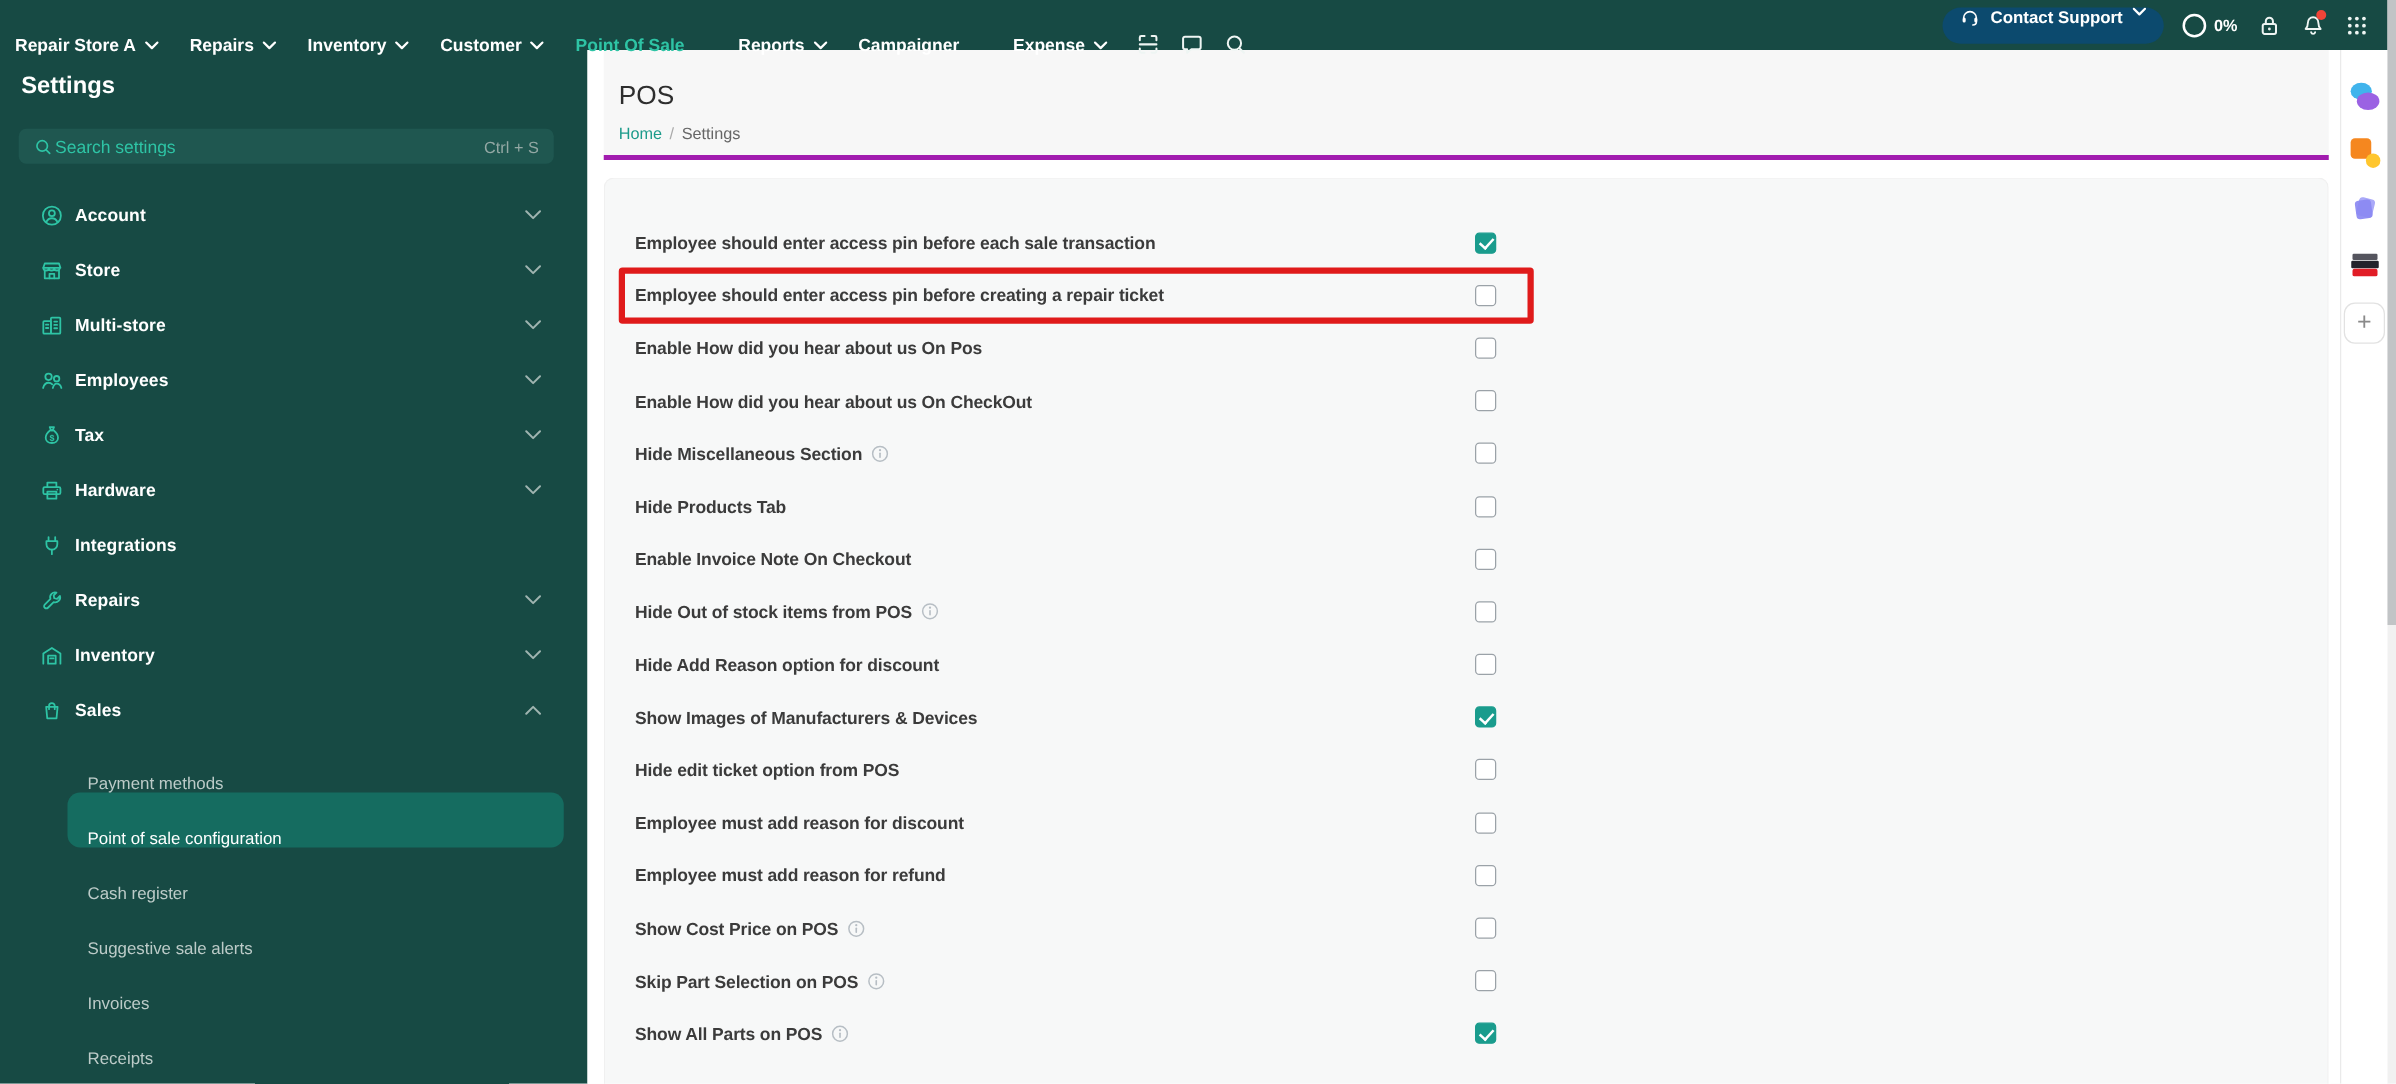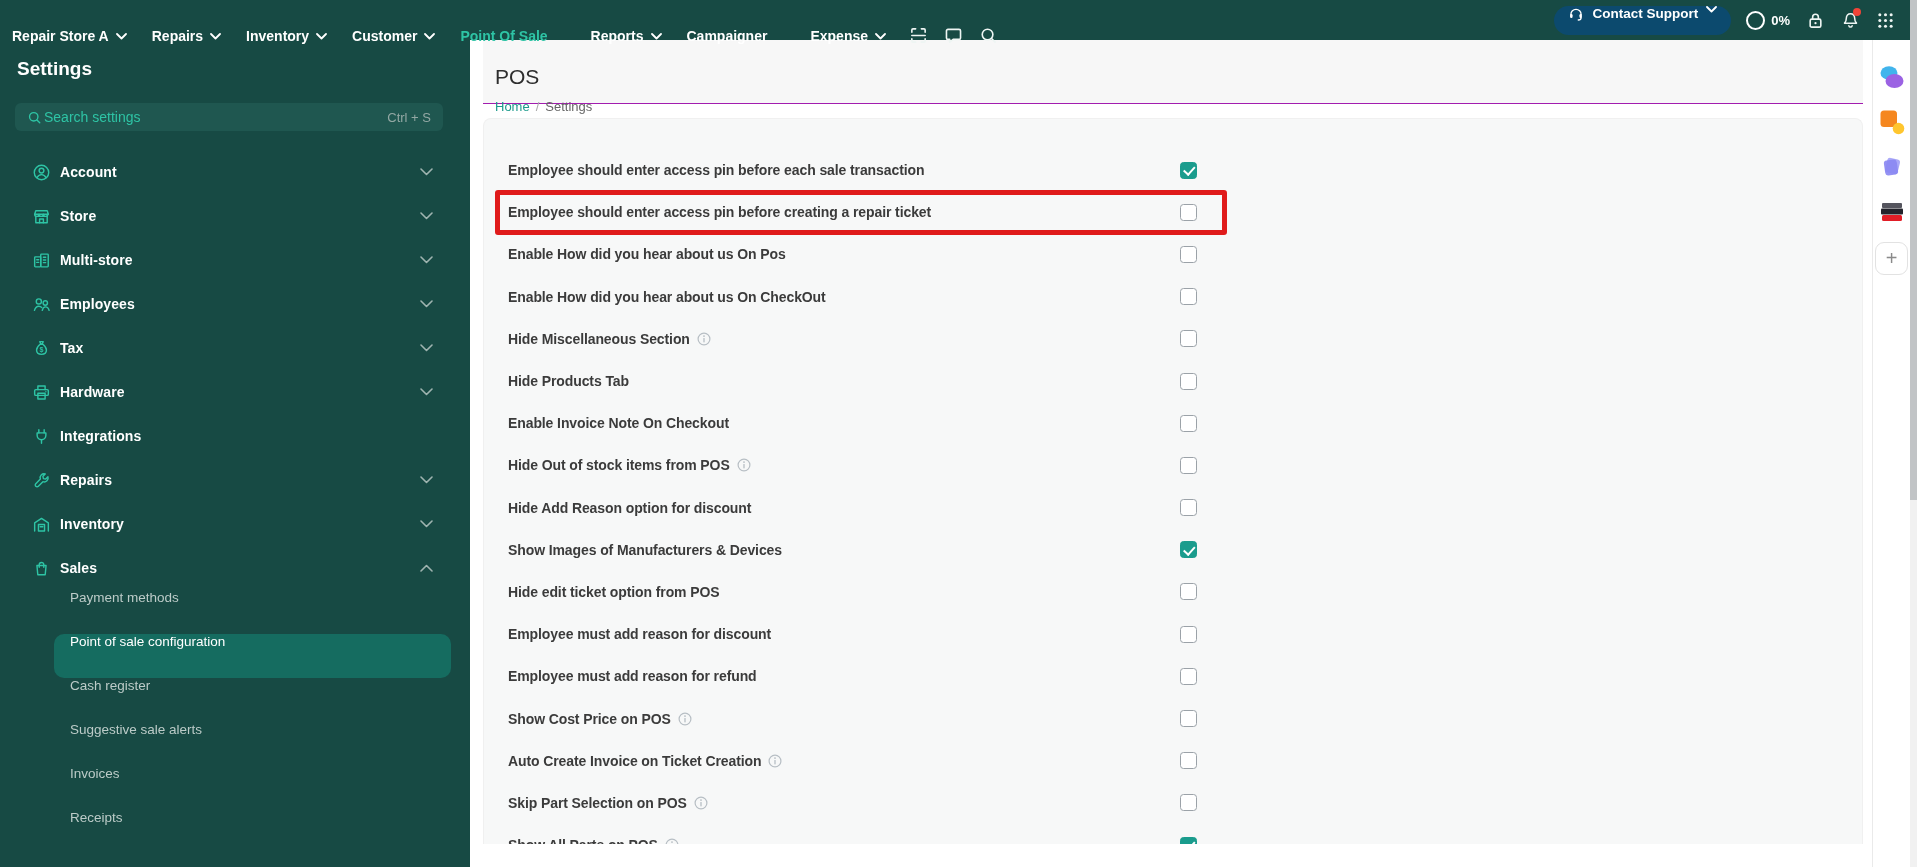--- a/index.html
+++ b/index.html
@@ -38,25 +38,25 @@
   .sb-shortcut{color:#93a8a4;font-size:13px;white-space:nowrap;}
   .sb-menu{position:absolute;top:110px;left:0;right:0;}
   .side-item{height:44px;display:flex;align-items:center;padding:0 37px 0 32px;gap:9px;cursor:pointer;}
   .side-icon{width:19px;height:19px;color:#2ec4a5;display:flex;align-items:center;justify-content:center;}
   .side-icon svg{width:19px;height:19px;}
   .side-label{color:#fff;font-size:14px;font-weight:700;flex:1;letter-spacing:.1px;}
   .side-chev{visibility:hidden;color:#9fb4b0;}
   .side-chev.show-down{visibility:visible;}
   .side-chev.show-up{visibility:visible;transform:rotate(180deg);}
   .sub-list{position:absolute;top:550px;left:0;right:0;}
-  .sub-item{height:44px;display:flex;align-items:flex-start;padding-left:70px;color:#bccbc8;font-size:13.5px;cursor:pointer;}
+  .sub-item{height:44px;display:flex;align-items:flex-end;padding-left:70px;color:#bccbc8;font-size:13.5px;cursor:pointer;}
   .sub-item.selected{background:#156c60;border-radius:10px;margin:0 19px 0 54px;padding-left:16px;color:#fff;}
   
   .main{position:absolute;left:470px;top:40px;right:52px;bottom:0;background:#fff;}
-  .band{margin:0 2px 0 13px;height:64px;background:#f7f7f7;border-bottom:1px solid #a21caf;padding:25px 0 0 12px;box-sizing:border-box;}
+  .band{margin:0 2px 0 13px;height:88px;background:#f7f7f7;border-bottom:4px solid #a21caf;padding:25px 0 0 12px;box-sizing:border-box;}
   .page-title{font-size:21px;color:#2e2e2e;font-weight:500;line-height:24px;}
   .breadcrumb{margin-top:10px;font-size:13px;display:flex;gap:6px;align-items:center;}
   .bc-home{color:#1c9b8b;cursor:pointer;}
   .bc-sep{color:#aaa;}
   .bc-cur{color:#666;}
   .card{margin:14px 2px 0 13px;background:#f7f8f8;border:1px solid #f0f0f0;border-bottom:none;border-radius:8px 8px 0 0;height:726px;box-sizing:border-box;padding:30px 0 0 24px;overflow:hidden;}
   .row{width:689px;height:42.2px;display:flex;align-items:center;justify-content:space-between;position:relative;}
   .row-left{display:flex;align-items:center;gap:7px;}
   .row-label{font-size:14px;font-weight:700;color:#3b3b3b;letter-spacing:-0.1px;}
   .info{display:none;width:14px;height:14px;align-items:center;cursor:pointer;}
@@ -501,34 +501,20 @@
               <circle cx="7" cy="4.1" r="0.9" fill="#b7bec4"></circle>
               <rect x="6.35" y="5.9" width="1.3" height="4.5" rx="0.6" fill="#b7bec4"></rect>
             </svg>
       </span>
     </span>
     <span class="checkbox"></span>
 
   </div>
       <div class="row">
     <span class="row-left">
-      <span class="row-label">Auto Create Invoice on Ticket Creation</span>
-      <span class="info show">
-        <svg width="14" height="14" viewBox="0 0 14 14">
-              <circle cx="7" cy="7" r="5.9" fill="none" stroke="#b7bec4" stroke-width="1.2"></circle>
-              <circle cx="7" cy="4.1" r="0.9" fill="#b7bec4"></circle>
-              <rect x="6.35" y="5.9" width="1.3" height="4.5" rx="0.6" fill="#b7bec4"></rect>
-            </svg>
-      </span>
-    </span>
-    <span class="checkbox"></span>
-
-  </div>
-      <div class="row">
-    <span class="row-left">
       <span class="row-label">Skip Part Selection on POS</span>
       <span class="info show">
         <svg width="14" height="14" viewBox="0 0 14 14">
               <circle cx="7" cy="7" r="5.9" fill="none" stroke="#b7bec4" stroke-width="1.2"></circle>
               <circle cx="7" cy="4.1" r="0.9" fill="#b7bec4"></circle>
               <rect x="6.35" y="5.9" width="1.3" height="4.5" rx="0.6" fill="#b7bec4"></rect>
             </svg>
       </span>
     </span>
     <span class="checkbox"></span>

